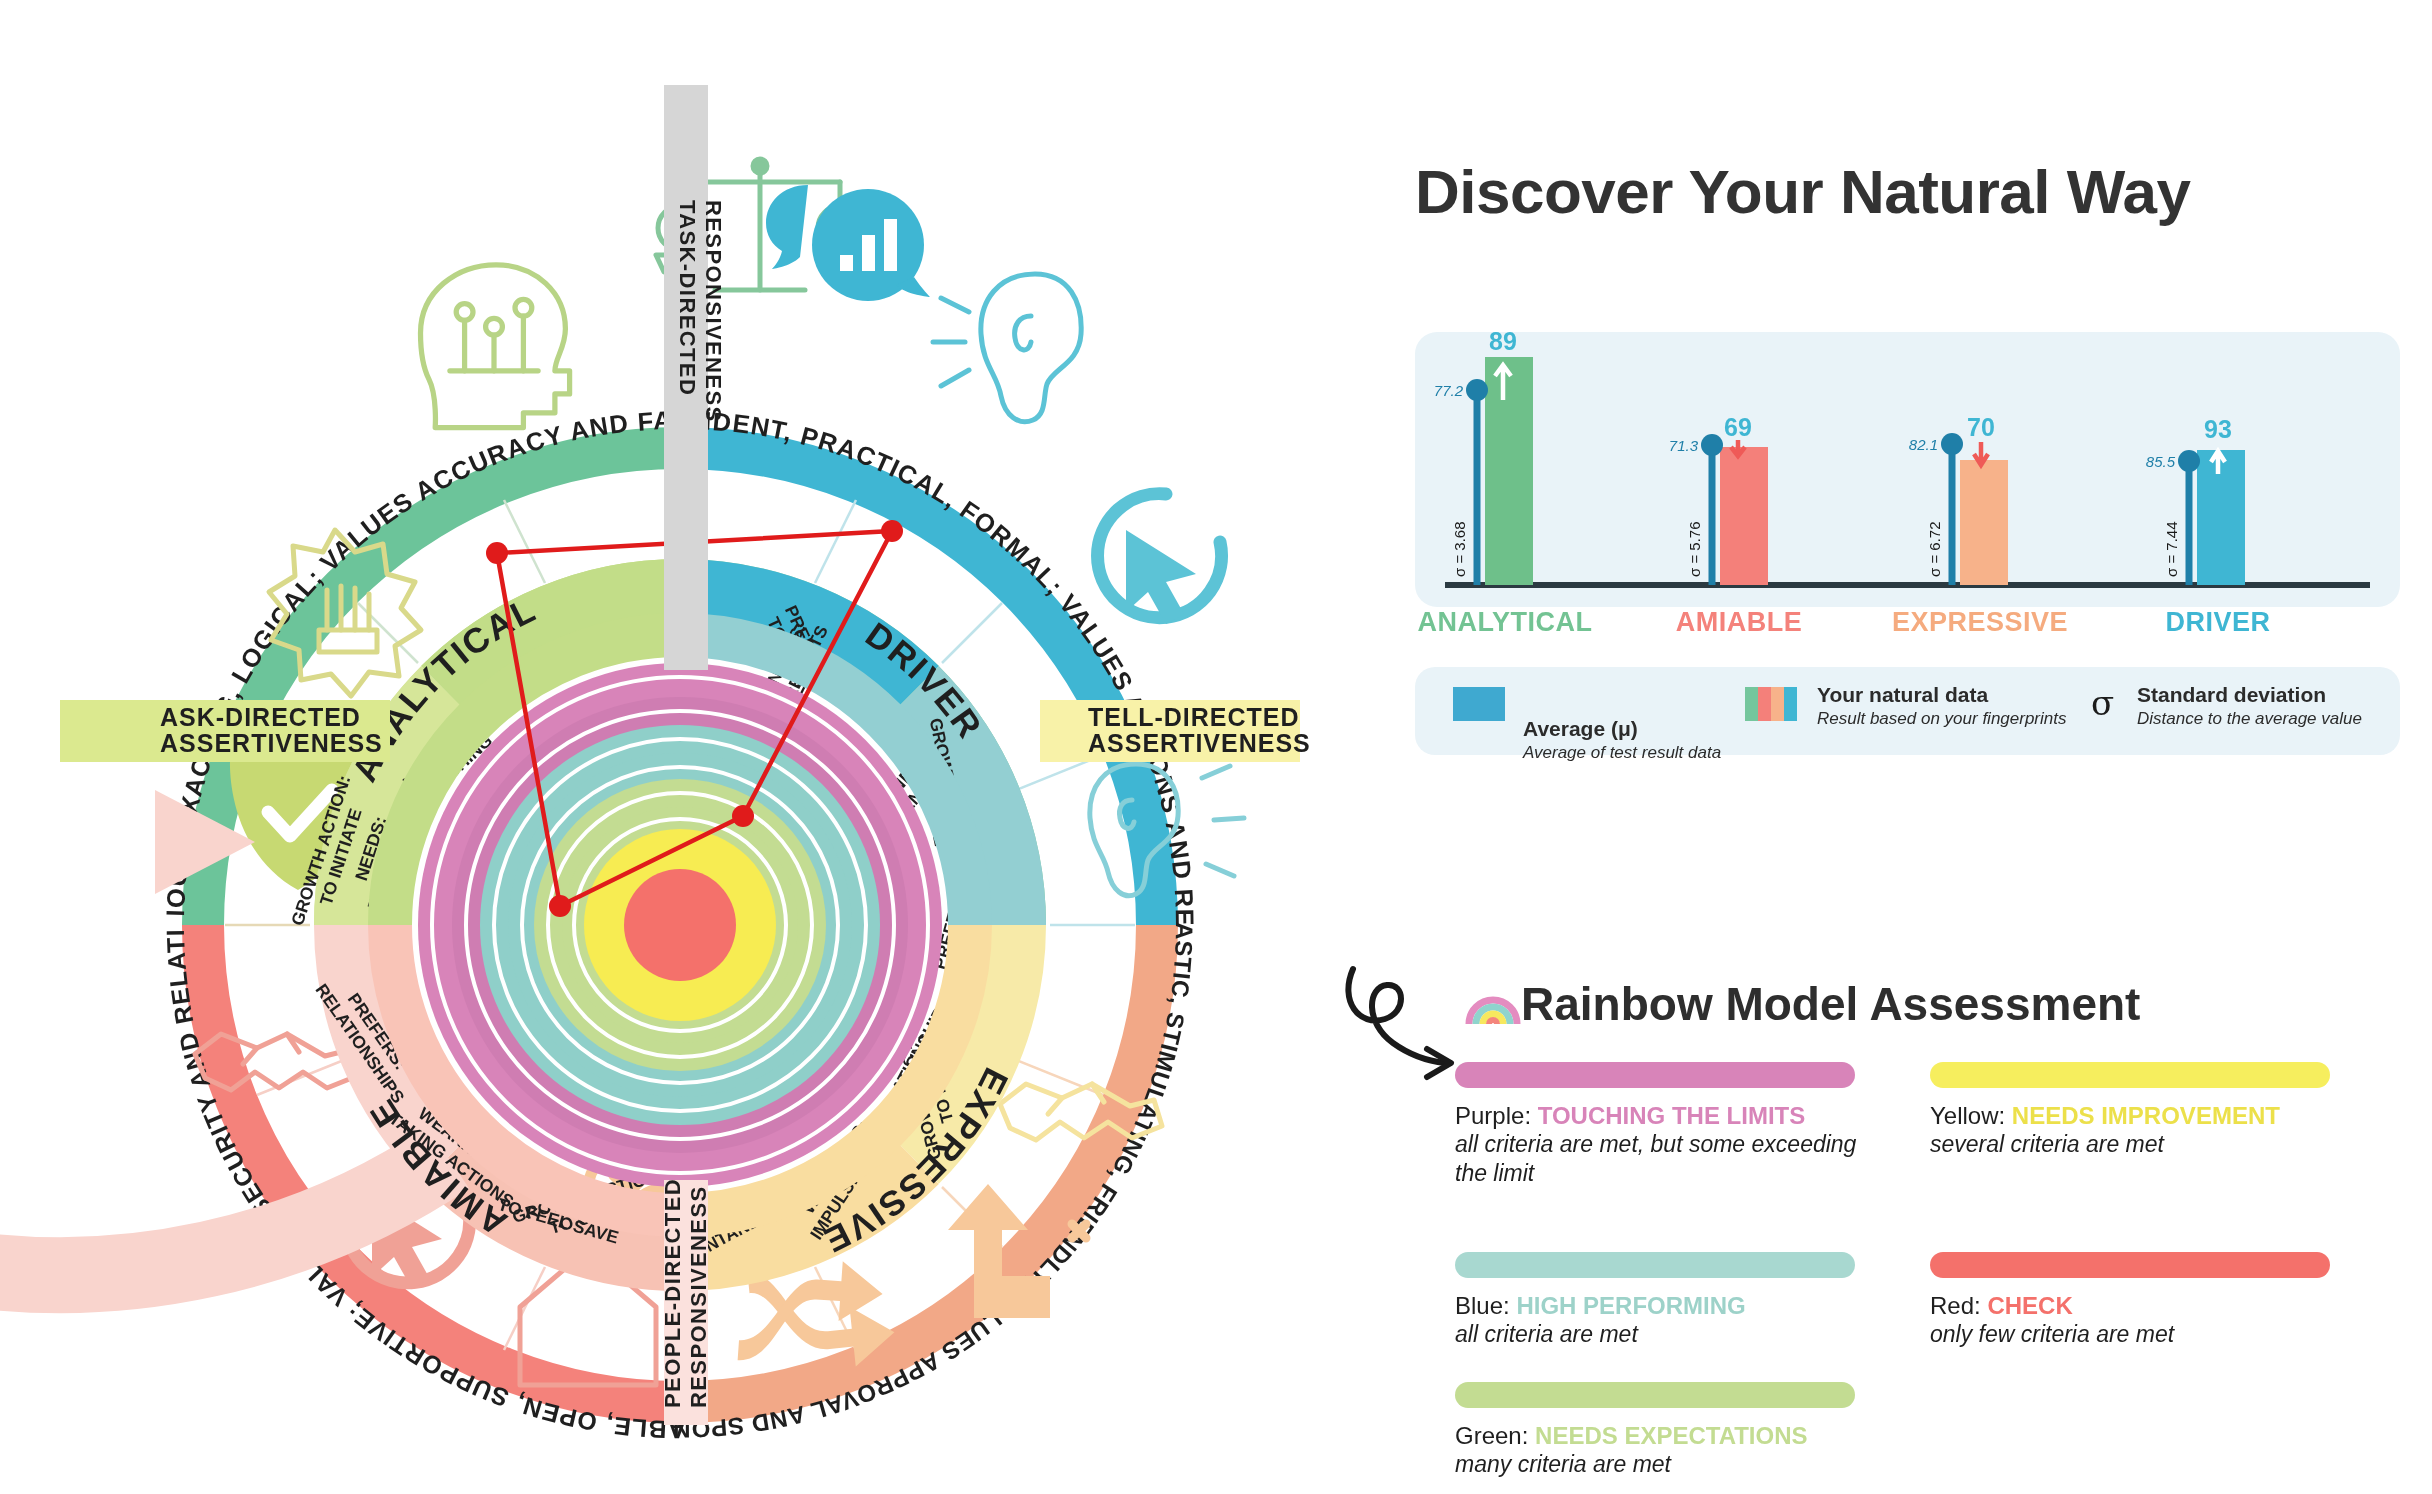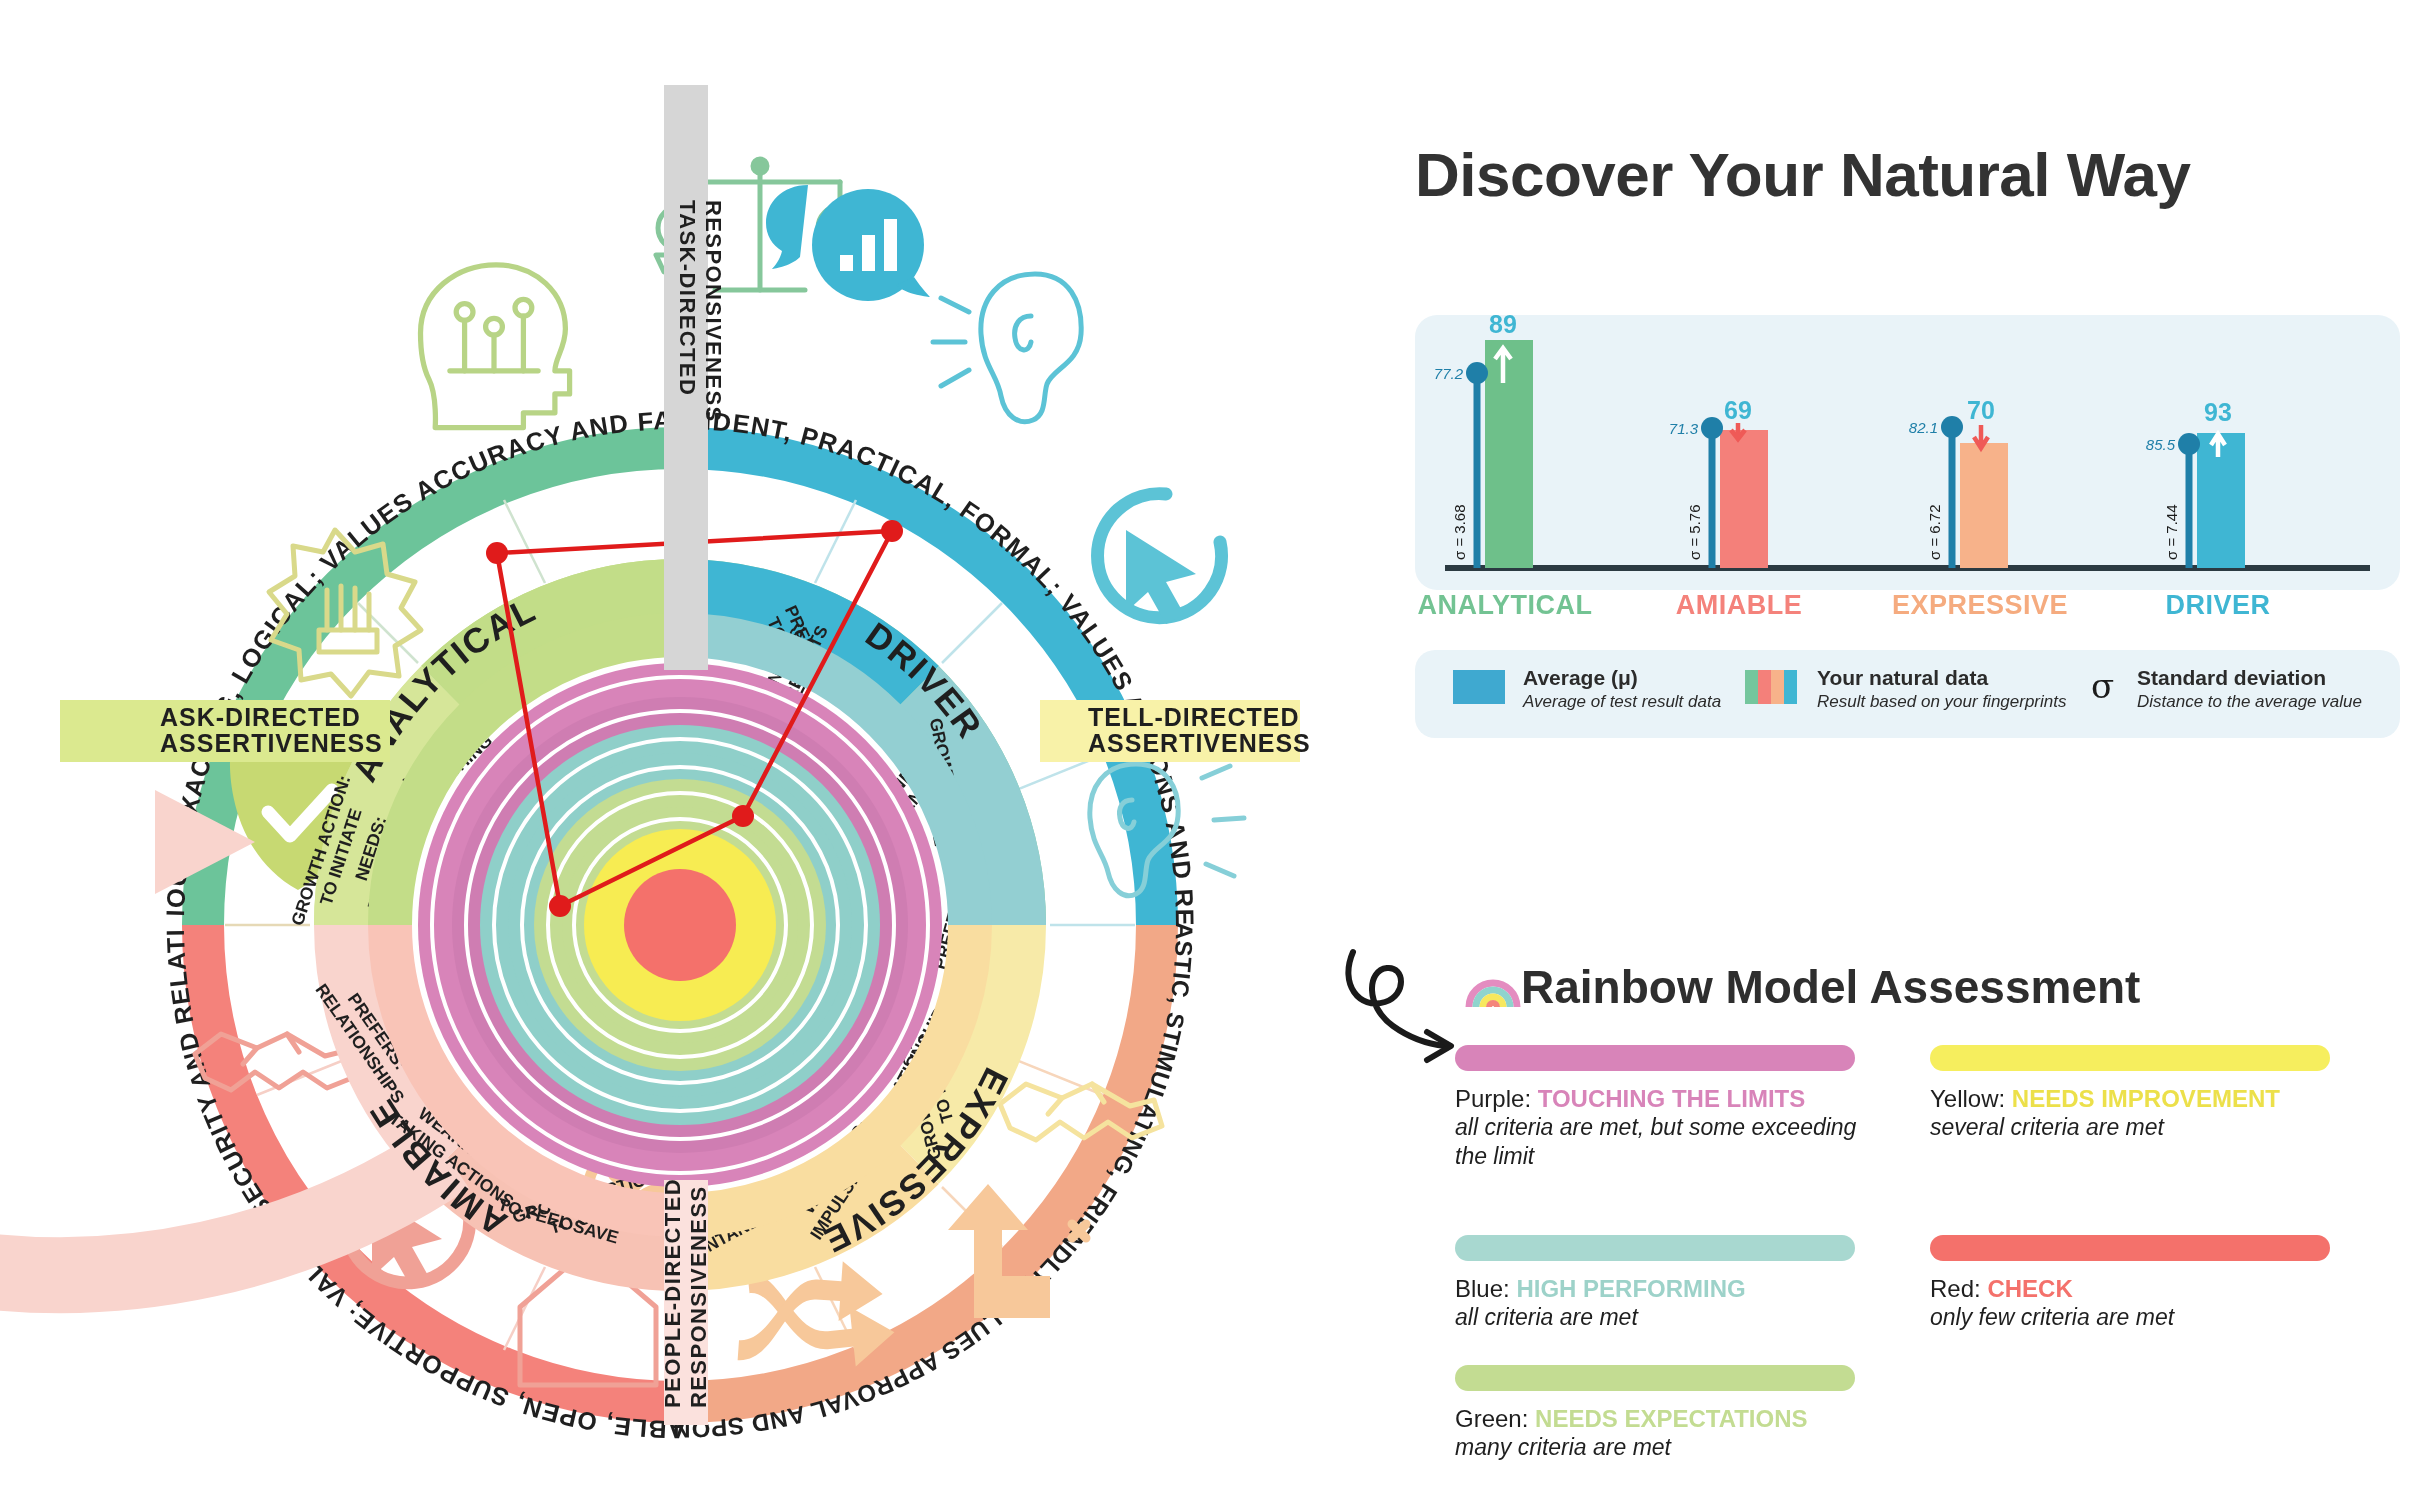--- a/index.html
+++ b/index.html
@@ -9,21 +9,21 @@
     font-family: "Liberation Sans", sans-serif;
     overflow: hidden;
   }
   #root { position: relative; width: 2432px; height: 1494px; }
 
   
   #wheel-panel { position: absolute; left: 0; top: 0; width: 1390px; height: 1494px; }
   #wheel-svg { position: absolute; left: 0; top: 0; }
 
   
-  #right-panel { position: absolute; left: 1395px; top: 0; width: 1037px; height: 1058px; }
+  #right-panel { position: absolute; left: 1395px; top: 17px; width: 1037px; height: 1058px; }
 
   #main-title {
     position: absolute; left: 20px; top: 140px; width: 1000px;
     font-size: 62px; font-weight: bold; line-height: 1.12;
     color: #333333; letter-spacing: -0.5px;
   }
 
   
   #chart-card {
     position: absolute; left: 20px; top: 315px; width: 985px; height: 275px;
@@ -485,21 +485,21 @@
 
     <div id="chart-cats">
       <div class="cat-label" style="left:-35px;color:#73c393;">ANALYTICAL</div>
       <div class="cat-label" style="left:199px;color:#f4827b;">AMIABLE</div>
       <div class="cat-label" style="left:440px;color:#f5ab7f;">EXPRESSIVE</div>
       <div class="cat-label" style="left:678px;color:#3fb6d3;">DRIVER</div>
     </div>
 
     <div id="chart-legend">
       <div class="lg-swatch" style="left:38px;background:#3fa9d0;"></div>
-      <div class="lg-item" style="left:108px;">
+      <div class="lg-item" style="left:108px;margin-top:34px;">
         <div class="lg-title">Average  (μ)</div>
         <div class="lg-sub">Average of test result data</div>
       </div>
 
       <div class="lg-swatch" style="left:330px;display:flex;">
         <span style="flex:1;background:#74c69d;"></span>
           <span style="flex:1;background:#f4807a;"></span>
         <span style="flex:1;background:#f7b28a;"></span>
           <span style="flex:1;background:#3fb6d3;"></span>
       </div>

